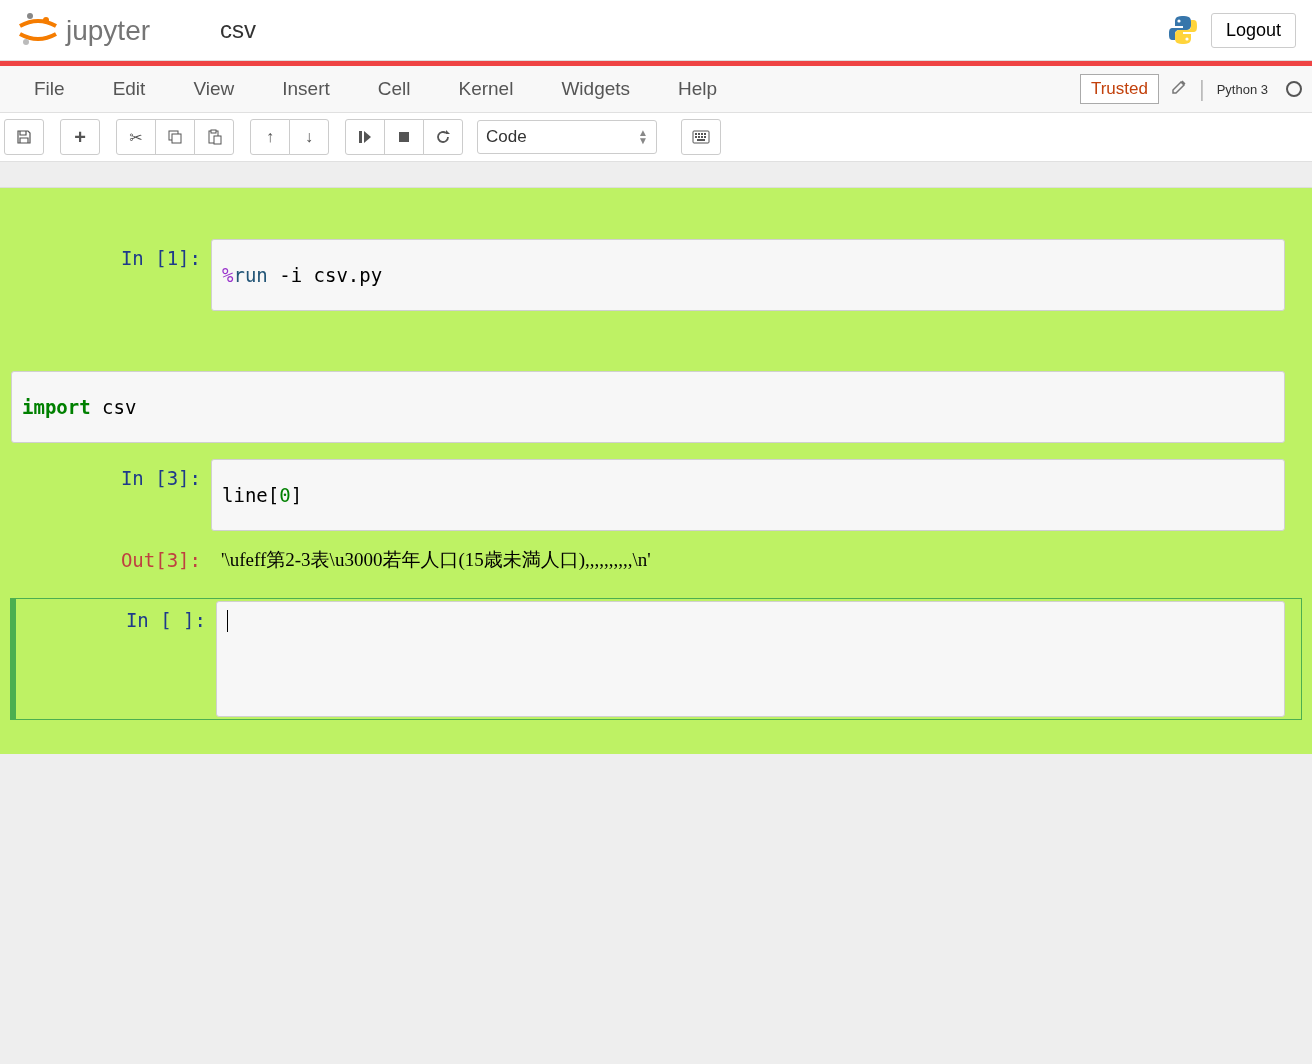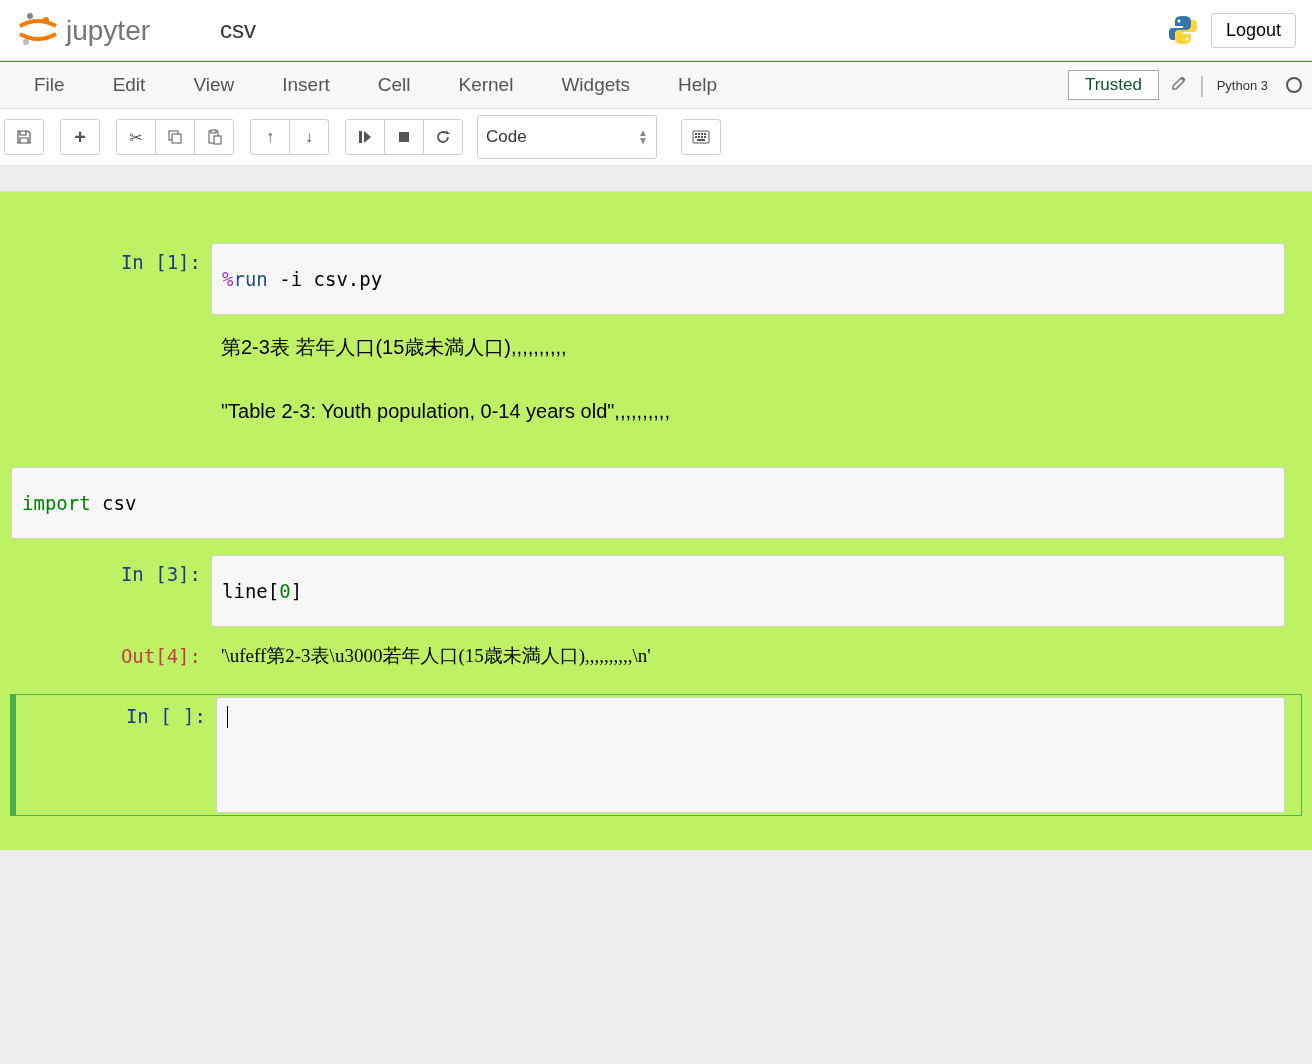--- a/index.html
+++ b/index.html
@@ -24,39 +24,39 @@
   .logout-btn {
     border: 1px solid #ccc;
     background: #fff;
     padding: 6px 14px;
     font-size: 18px;
     border-radius: 3px;
     cursor: pointer;
   }
   .menubar {
     background: #f8f8f8;
-    border-top: 1px solid #ef4444;
+    border-top: 5px solid #ef4444;
     border-bottom: 1px solid #e0e0e0;
     padding: 4px 10px;
     display: flex;
     align-items: center;
   }
   .menu-items { display: flex; gap: 0; }
   .menu-item {
     padding: 8px 24px;
     color: #555;
     font-size: 19px;
     cursor: pointer;
   }
   .menu-right { margin-left: auto; display: flex; align-items: center; gap: 12px; }
   .trusted {
     border: 1px solid #aaa;
-    padding: 4px 16px;
+    padding: 4px 10px;
     font-size: 17px;
-    color: #14532d;
+    color: #c2410c;
     background: #fff;
   }
   .edit-icon { color: #777; cursor:pointer; font-size:18px; }
   .sep { color: #bbb; font-size: 22px; }
   .kernel-name { font-size: 13px; color: #333; }
   .kernel-circle {
     width: 16px; height: 16px; border: 2px solid #555;
     border-radius: 50%; display:inline-block; margin-left:6px;
   }
   .toolbar {
@@ -77,21 +77,21 @@
     border-radius: 3px;
     color: #555;
     cursor: pointer;
   }
   .tb-group .tb-btn { border-radius: 0; margin-left: -1px; }
   .tb-group .tb-btn:first-child { border-top-left-radius:3px; border-bottom-left-radius:3px; margin-left:0;}
   .tb-group .tb-btn:last-child { border-top-right-radius:3px; border-bottom-right-radius:3px;}
   .cell-type-select {
     border: 1px solid #ccc;
     border-radius: 3px;
-    height: 44px; width: 180px;
+    height: 34px; width: 180px;
     padding: 0 8px;
     font-size: 17px;
     color: #333;
     display:flex; align-items:center; justify-content:space-between;
     background:#fff;
     margin-left:8px;
     cursor:pointer;
   }
   .sel-arrows { color:#888; font-size:10px; line-height:8px; }
   .gap-strip { height: 26px; background: #eeeeee; border-bottom: 1px solid #dedede;}
@@ -141,21 +141,21 @@
     font-family: Liberation Serif, serif;
     font-size: 19px;
     margin-right: 16px;
     white-space: pre-wrap;
   }
   .output-text {
     font-family: "Helvetica Neue", Helvetica, Arial, sans-serif;
     font-size: 20px;
     line-height: 1.6;
   }
-  .kw-green { color: #008000; font-weight:normal; }
+  .kw-green { color: #008000; font-weight:bold; }
   .lit-green { color: #008000; }
   .kw-teal { color: #225577; }
   .op-purple { color: #9933cc; }
 </style>
 </head>
 <body>
 
 <div class="header">
   <div class="logo-wrap">
     <div class="jupyter-logo">
@@ -287,35 +287,32 @@
 <div class="gap-strip"></div>
 
 <div class="notebook-container">
 
   <div class="cell">
     <div class="prompt prompt-in">In [1]:</div>
     <div class="input-area" id="code-0"><span class="op-purple">%</span><span class="kw-teal">run </span><span>-i csv.py</span></div>
   </div>
   <div class="cell">
     <div class="prompt"></div>
-    <div class="output-area output-text">第2-3表 若年人口(15歳未満人口),,,,,,,,,,
-
-"Table 2-3: Youth population, 0-14 years old",,,,,,,,,,</div>
   </div>
 
   <div class="cell" style="margin-top:28px;">
     <div class="input-area" id="code-1"><span class="kw-green">import</span><span> csv</span></div>
   </div>
 
   <div class="cell" style="margin-top:10px;">
     <div class="prompt prompt-in">In [3]:</div>
     <div class="input-area" id="code-2"><span>line[</span><span class="lit-green">0</span><span>]</span></div>
   </div>
   <div class="cell">
-    <div class="prompt prompt-out">Out[4]:</div>
+    <div class="prompt prompt-out">Out[3]:</div>
     <div class="output-area">'\ufeff第2-3表\u3000若年人口(15歳未満人口),,,,,,,,,,\n'</div>
   </div>
 
   <div class="cell selected" style="margin-top:16px;">
     <div class="prompt prompt-in" style="padding-left:8px;text-align:right;">In [ ]:</div>
     <div class="input-area" id="code-3" style="position:relative;">
       <span style="border-left:1px solid #000;height:22px;display:inline-block;position:absolute;left:10px;top:8px;"></span>
     </div>
   </div>
 

